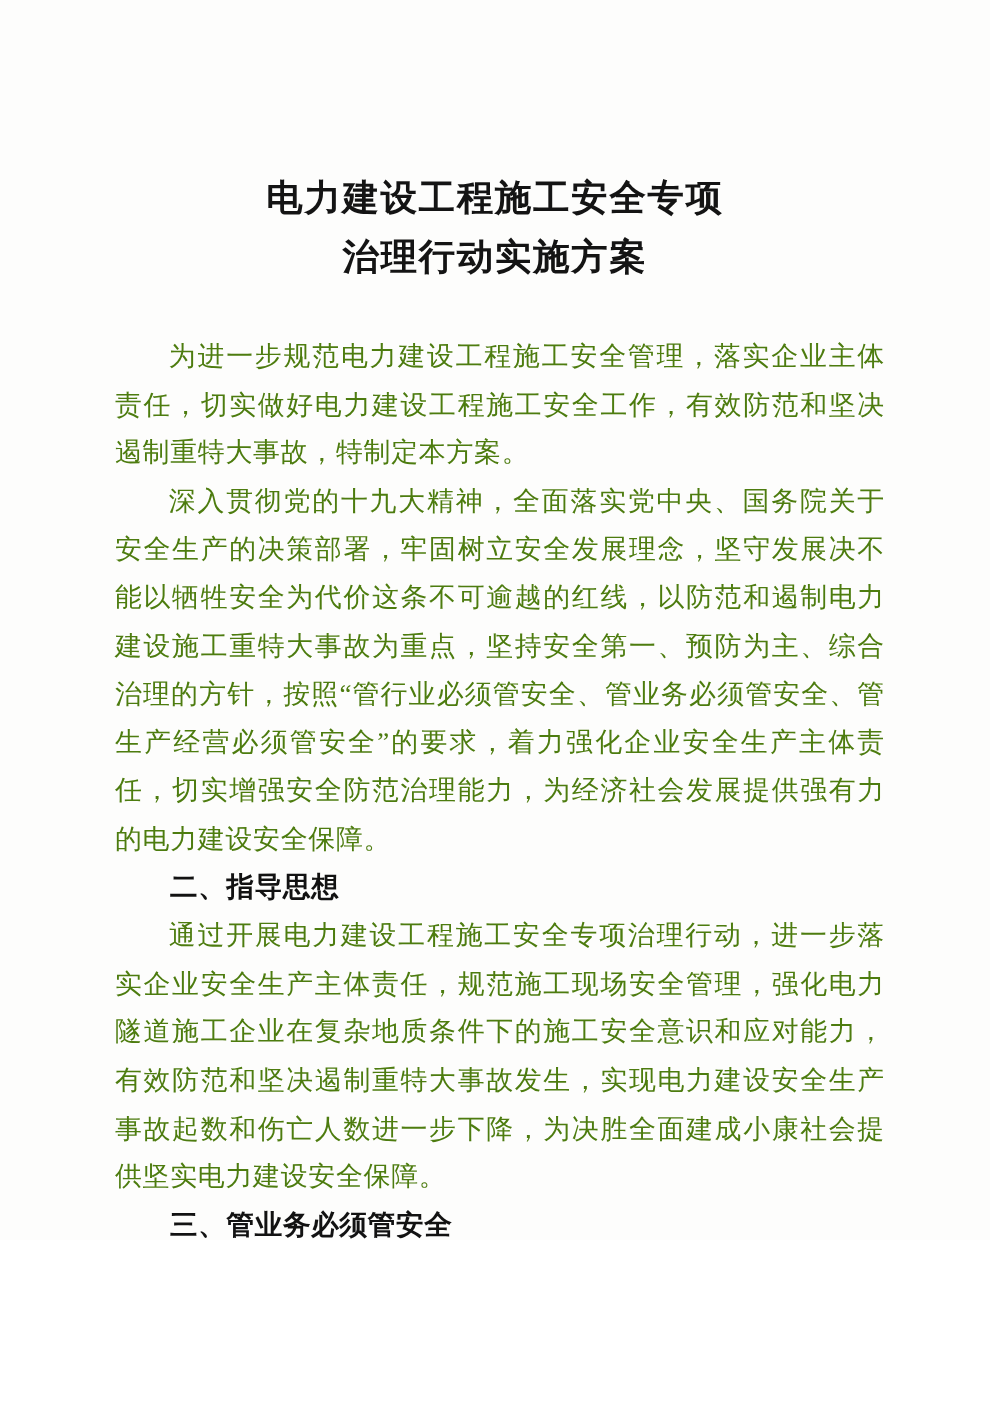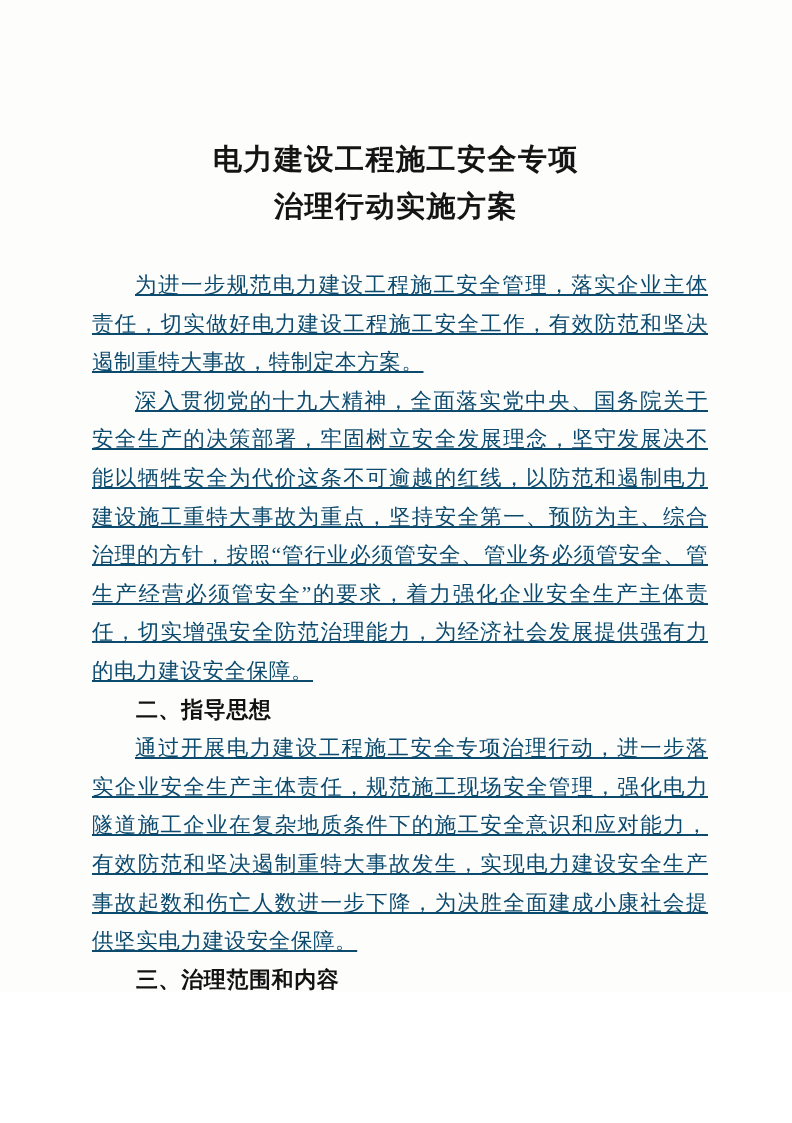--- a/index.html
+++ b/index.html
@@ -31,22 +31,21 @@
     margin: 36px 84px 0 92px;
   }
   .para {
     margin: 0;
     font-family: "Liberation Serif", "DejaVu Serif", serif;
     font-size: 21.5px;
     line-height: 38.6px;
     letter-spacing: 0.6px;
     text-align: justify;
     text-indent: 2em;
-    color: #0c4a6e;
-    text-decoration: underline;
+    color: #4d7c0f;
   }
   .sec-heading {
     margin: 0;
     font-family: "Liberation Sans", "DejaVu Sans", sans-serif;
     font-weight: 700;
     font-size: 22px;
     line-height: 38.6px;
     letter-spacing: 0.6px;
     text-indent: 2em;
     color: #121212;
@@ -78,19 +77,19 @@
   <div class="doc-title">
     <span>电力建设工程施工安全专项</span><br>
     <span>治理行动实施方案</span>
   </div>
 
   <div class="content">
     <p class="para">为进一步规范电力建设工程施工安全管理，落实企业主体责任，切实做好电力建设工程施工安全工作，有效防范和坚决遏制重特大事故，特制定本方案。</p>
     <p class="para">深入贯彻党的十九大精神，全面落实党中央、国务院关于安全生产的决策部署，牢固树立安全发展理念，坚守发展决不能以牺牲安全为代价这条不可逾越的红线，以防范和遏制电力建设施工重特大事故为重点，坚持安全第一、预防为主、综合治理的方针，按照“管行业必须管安全、管业务必须管安全、管生产经营必须管安全”的要求，着力强化企业安全生产主体责任，切实增强安全防范治理能力，为经济社会发展提供强有力的电力建设安全保障。</p>
     <h2 class="sec-heading">二、指导思想</h2>
     <p class="para">通过开展电力建设工程施工安全专项治理行动，进一步落实企业安全生产主体责任，规范施工现场安全管理，强化电力隧道施工企业在复杂地质条件下的施工安全意识和应对能力，有效防范和坚决遏制重特大事故发生，实现电力建设安全生产事故起数和伤亡人数进一步下降，为决胜全面建成小康社会提供坚实电力建设安全保障。</p>
-    <h2 class="sec-heading">三、治理范围和内容</h2>
+    <h2 class="sec-heading">三、管业务必须管安全</h2>
     <p class="sub-heading">（一）专项治理范围</p>
   </div>
 
   <div class="page-num">— 2 —</div>
 
 </div>
 
 </body></html>

